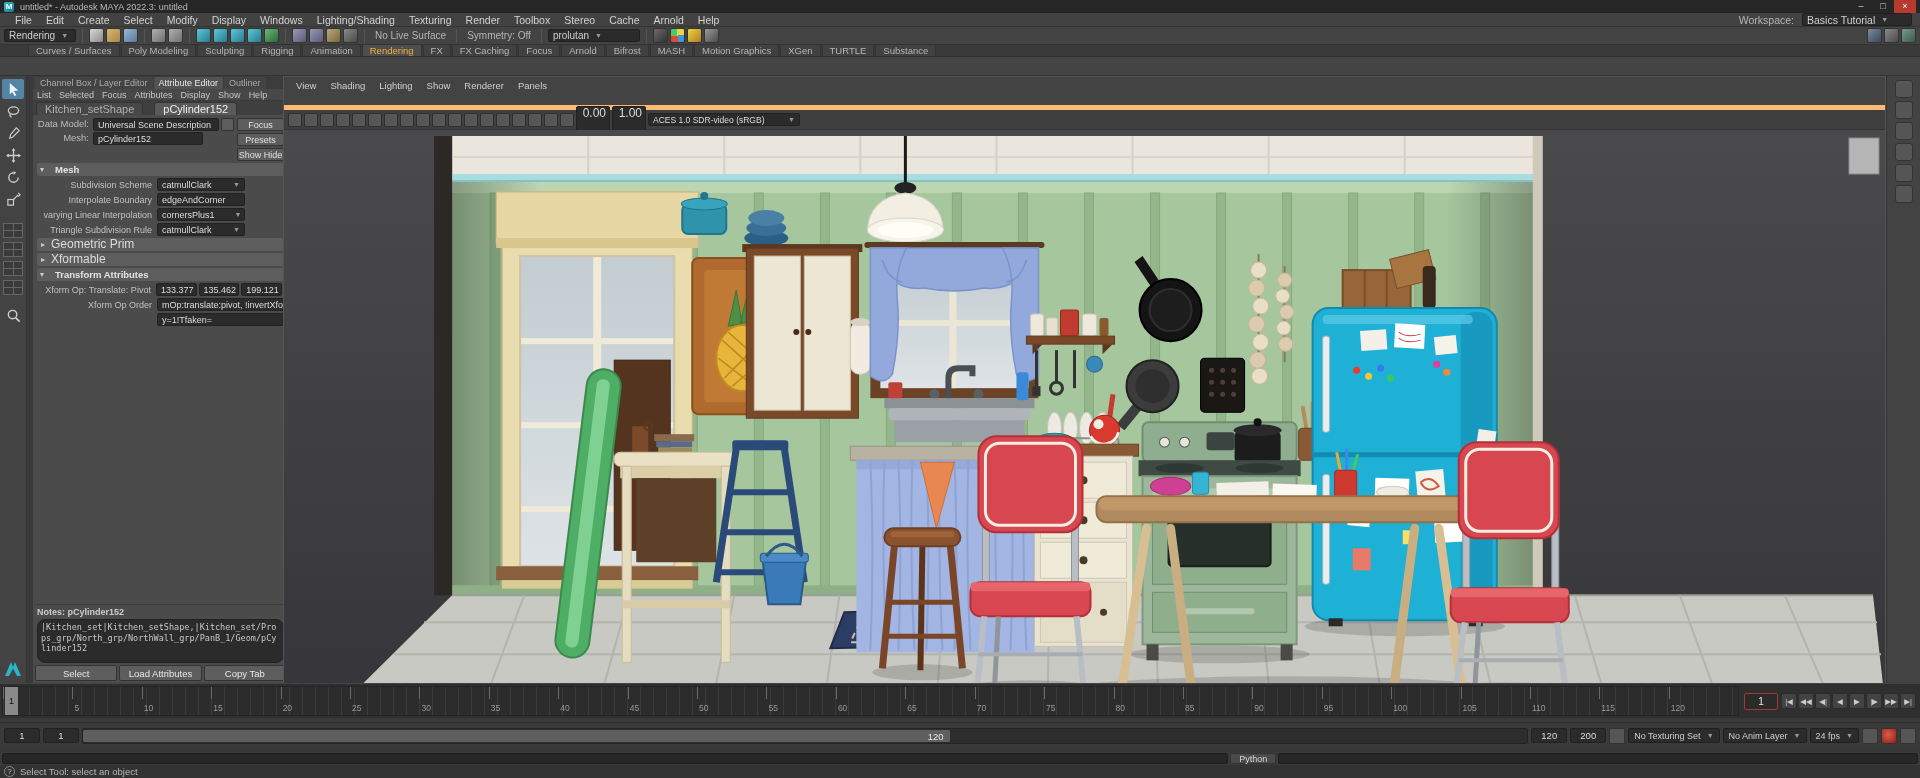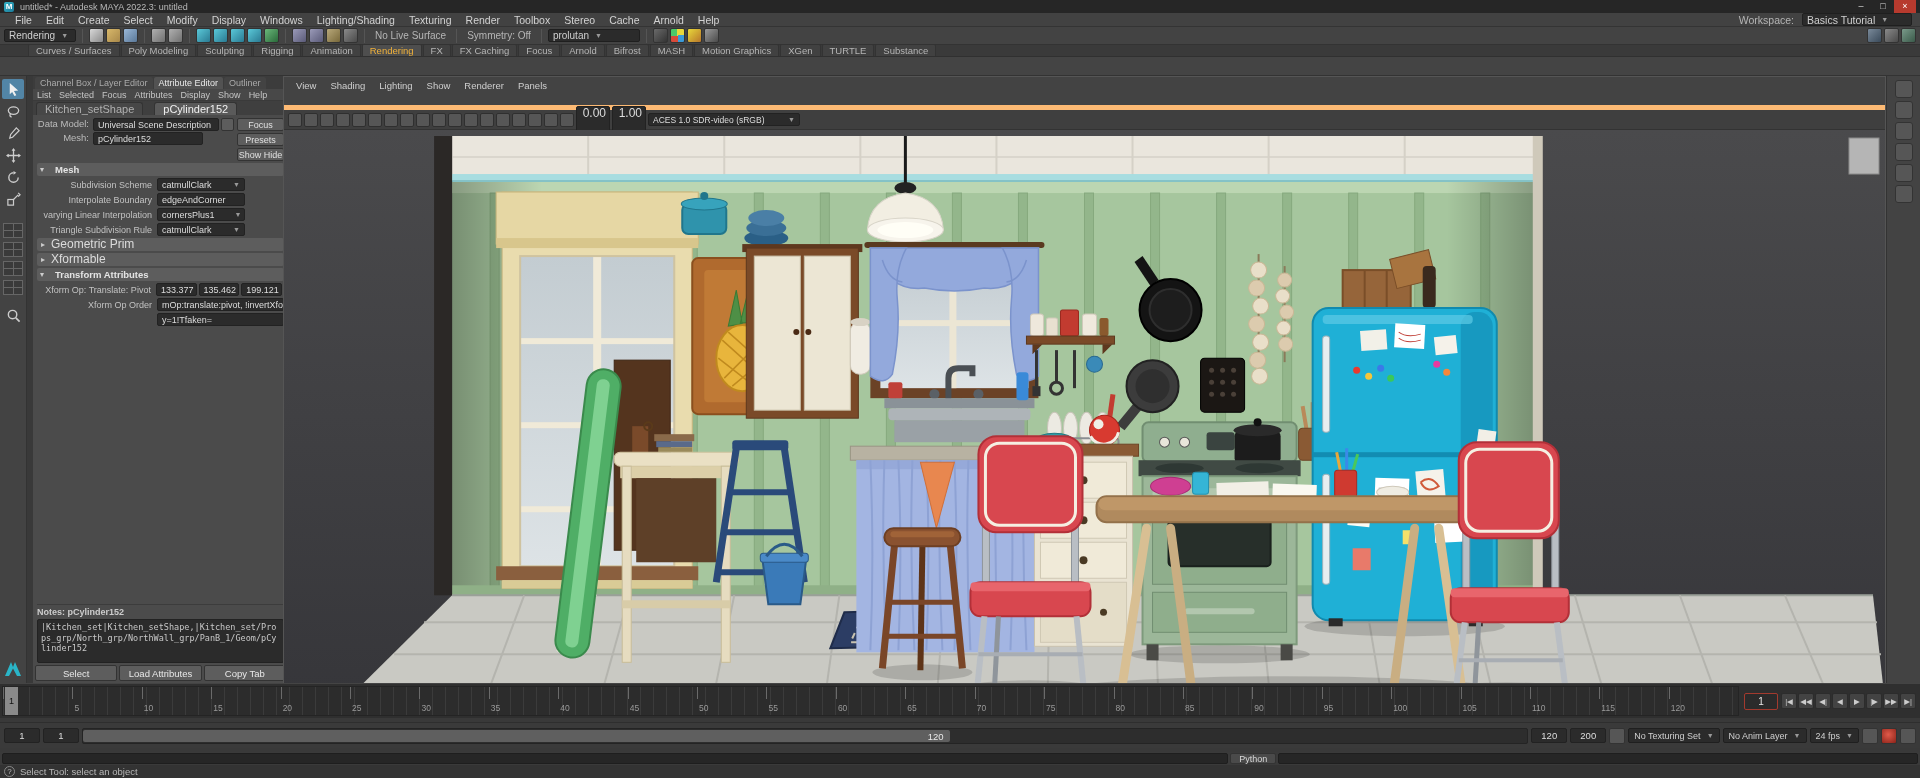--- a/index.html
+++ b/index.html
@@ -57,21 +57,21 @@
   .ae-section{height:13px;background:#5d5d5d;border-radius:2px;margin:2px 0;line-height:13px;padding-left:18px;color:#e4e4e4;font-size:9.5px;font-weight:bold;position:relative}
   .ae-section::before{content:"▾";position:absolute;left:3px;font-size:8px;color:#ccc;font-weight:normal}
   .ae-collapsed{display:block;height:13px;background:#5d5d5d;border-radius:2px;margin:2px 0;line-height:13px;padding-left:14px;color:#dcdcdc;font-size:12px;position:relative}
   .ae-collapsed::before{content:"▸";position:absolute;left:4px;font-size:8px;color:#ccc}
   .attr-row{display:flex;align-items:center;height:13px;margin:2px 0}
   .attr-row .alab{width:120px;text-align:right;padding-right:5px;color:#c2c2c2;font-size:9px;white-space:nowrap;overflow:hidden}
   .attr-row .field{width:88px}
   .attr-row .nfield{width:41px;margin-right:2px}
   .ae-notes{position:absolute;left:4px;right:4px;bottom:20px}
   .ae-notes .nlab{font-size:9px;color:#ccc;border-top:1px solid #3c3c3c;padding:2px 0;font-weight:bold}
-  .ae-notes .nbox{background:#2b2b2b;border:1px solid #222;border-radius:2px;height:44px;padding:2px 3px;font-family:"DejaVu Sans Mono","Liberation Mono",monospace;font-size:8.5px;color:#c8c8c8;word-break:break-all;line-height:1.25;user-select:text}
+  .ae-notes .nbox{background:#2b2b2b;border:1px solid #222;border-radius:8px;height:44px;padding:2px 3px;font-family:"DejaVu Sans Mono","Liberation Mono",monospace;font-size:8.5px;color:#c8c8c8;word-break:break-all;line-height:1.25;user-select:text}
   .ae-bottom{position:absolute;left:2px;right:2px;bottom:2px;display:flex;gap:2px}
   .ae-bottom .btn{flex:1;height:16px;background:#5d5d5d;border:1px solid #333;border-radius:2px;text-align:center;line-height:15px;font-size:9.5px;color:#e8e8e8}
   
   #viewport{position:absolute;left:283px;top:0;width:1603px;height:607px;border:1px solid #555;background:#3d3d40;display:flex;flex-direction:column}
   .vp-menus{height:13px;background:#434343;display:flex;align-items:flex-end;gap:2px;padding:14px 6px;font-size:9.5px;border-bottom:5px solid #fdba74}
   .vp-menus .menu-item{padding:0 6px;color:#cfcfcf}
   .vp-toolbar{height:20px;background:#3f3f3f;border-bottom:1px solid #333;display:flex;align-items:center;gap:2px;padding:0 4px}
   .vp-toolbar .vpi{width:14px;height:14px;background:#565656;border:1px solid #2f2f2f;border-radius:2px;display:inline-block}
   .vp-toolbar .numfield{width:34px;height:28px;background:#2b2b2b;border:1px solid #222;border-radius:2px;color:#ddd;font-size:12px;line-height:12px;text-align:right;padding:0 3px}
   .vp-toolbar .cspace{width:152px;font-size:8.5px}

